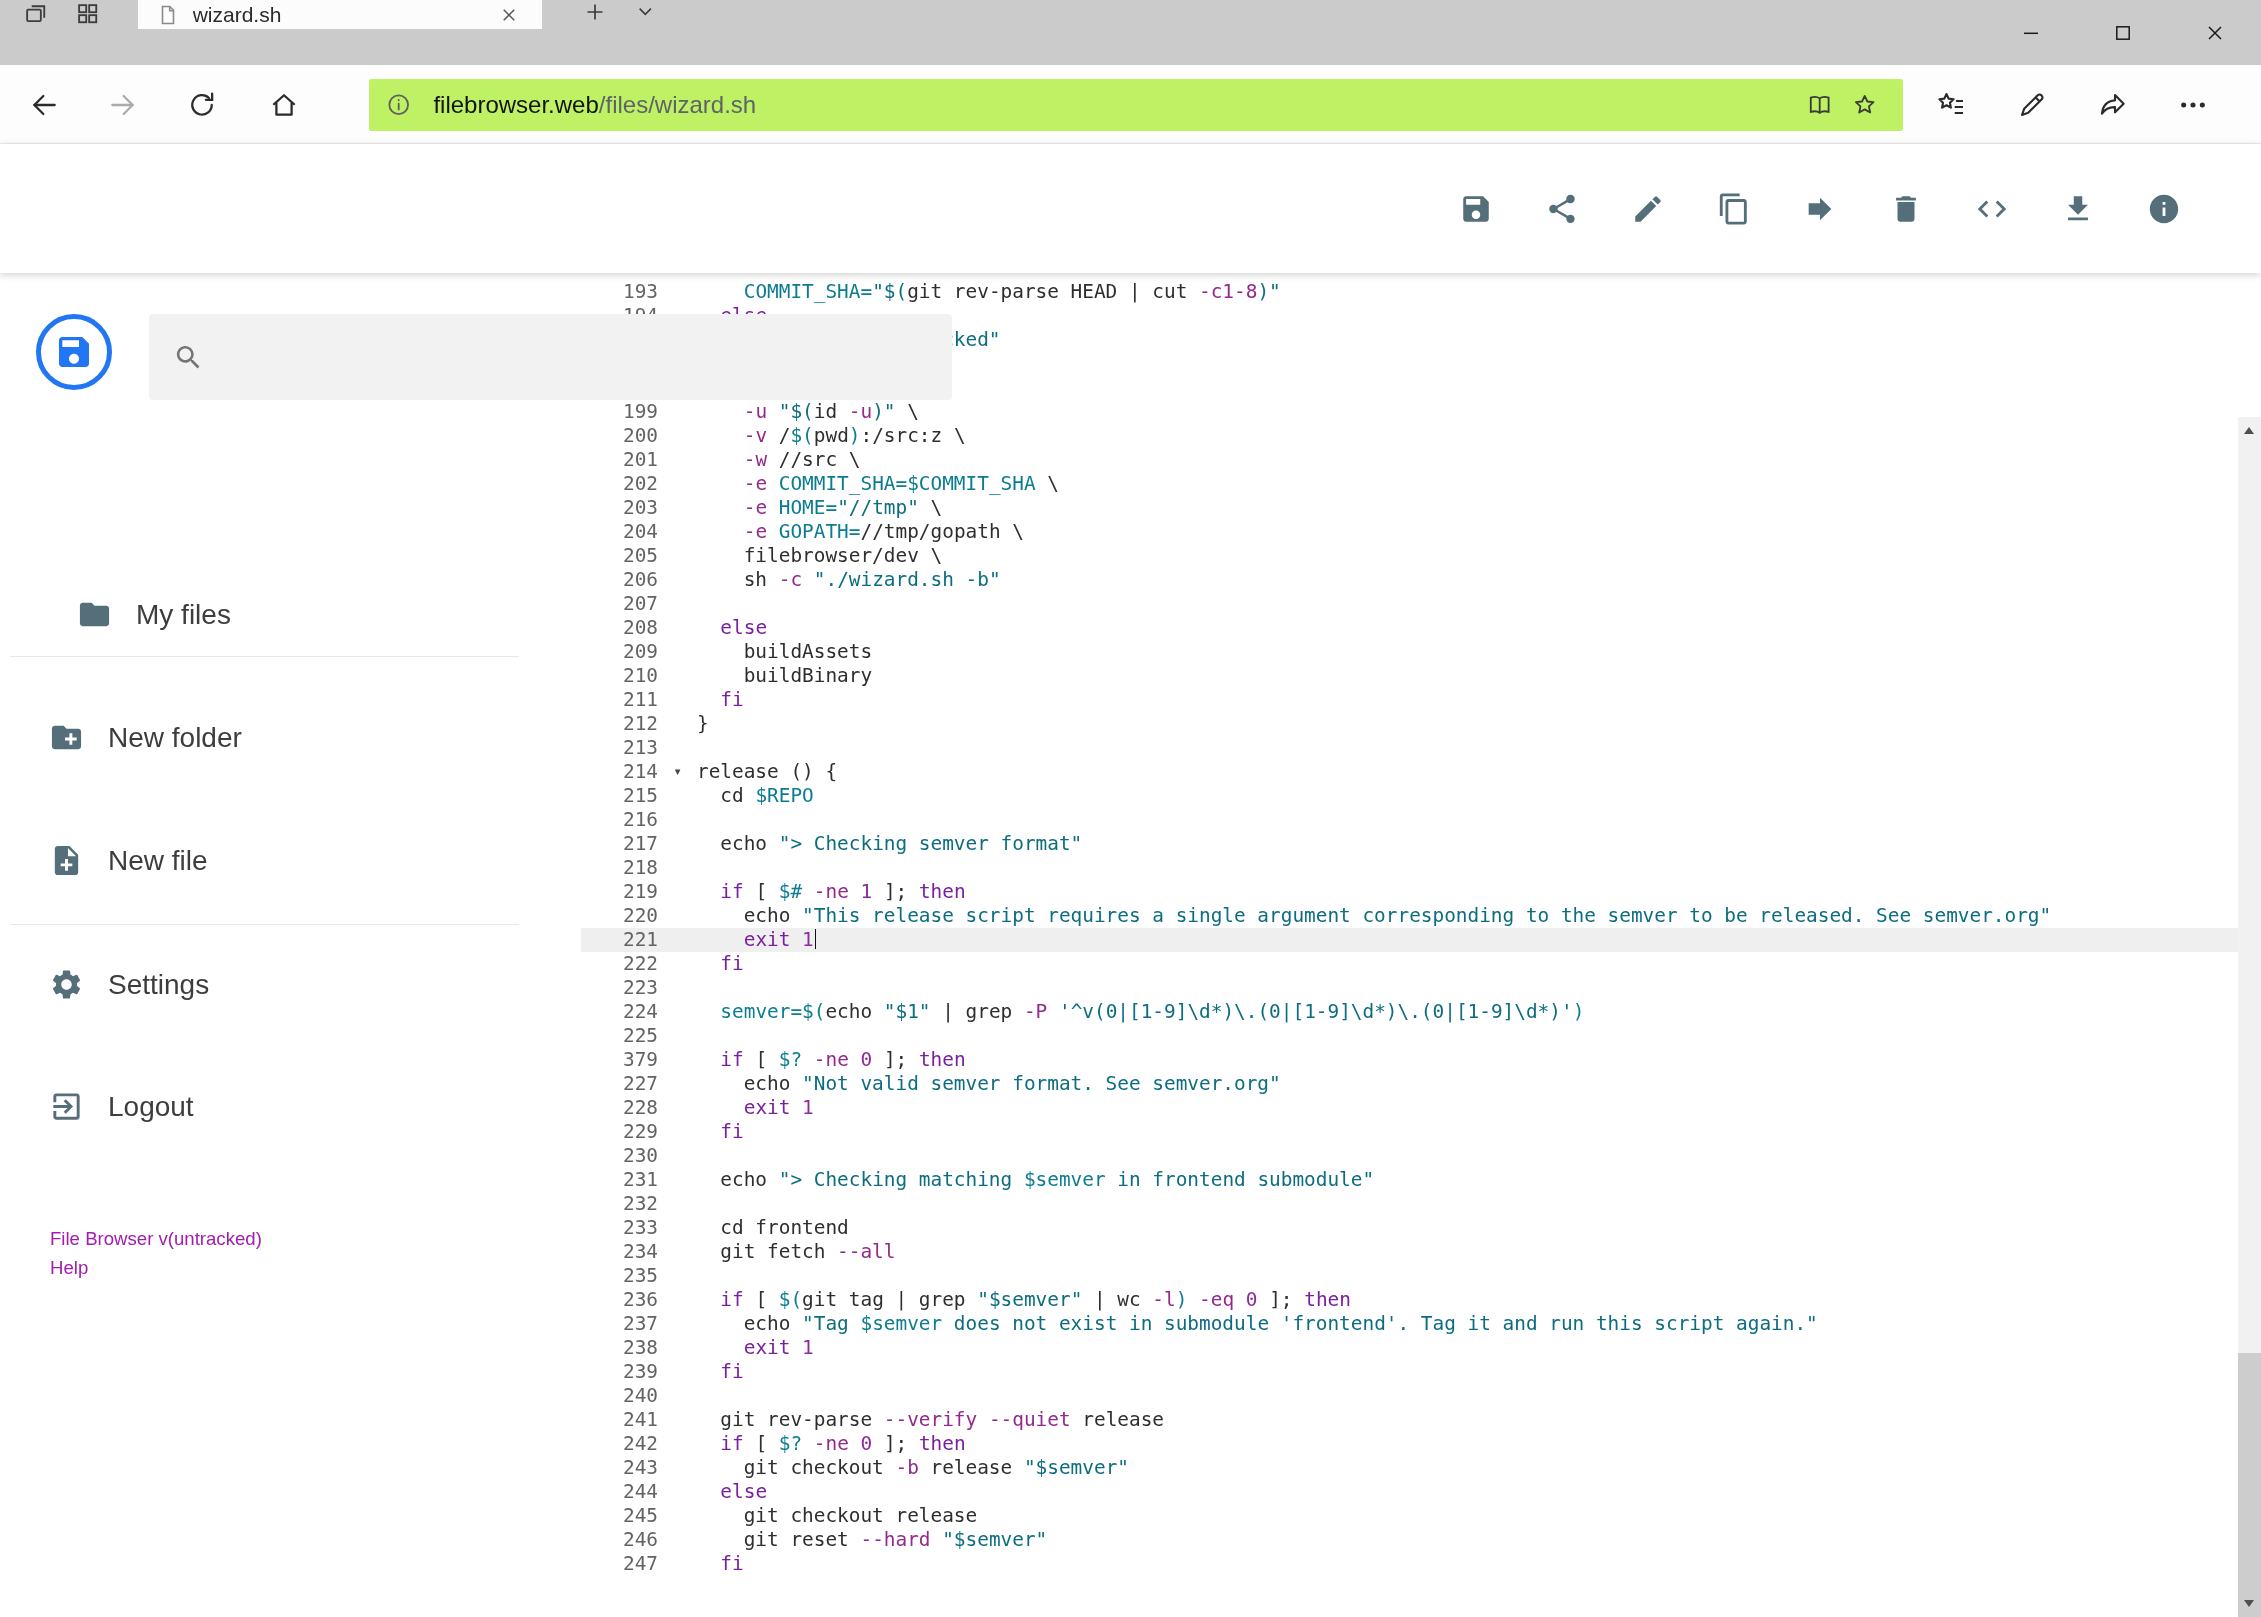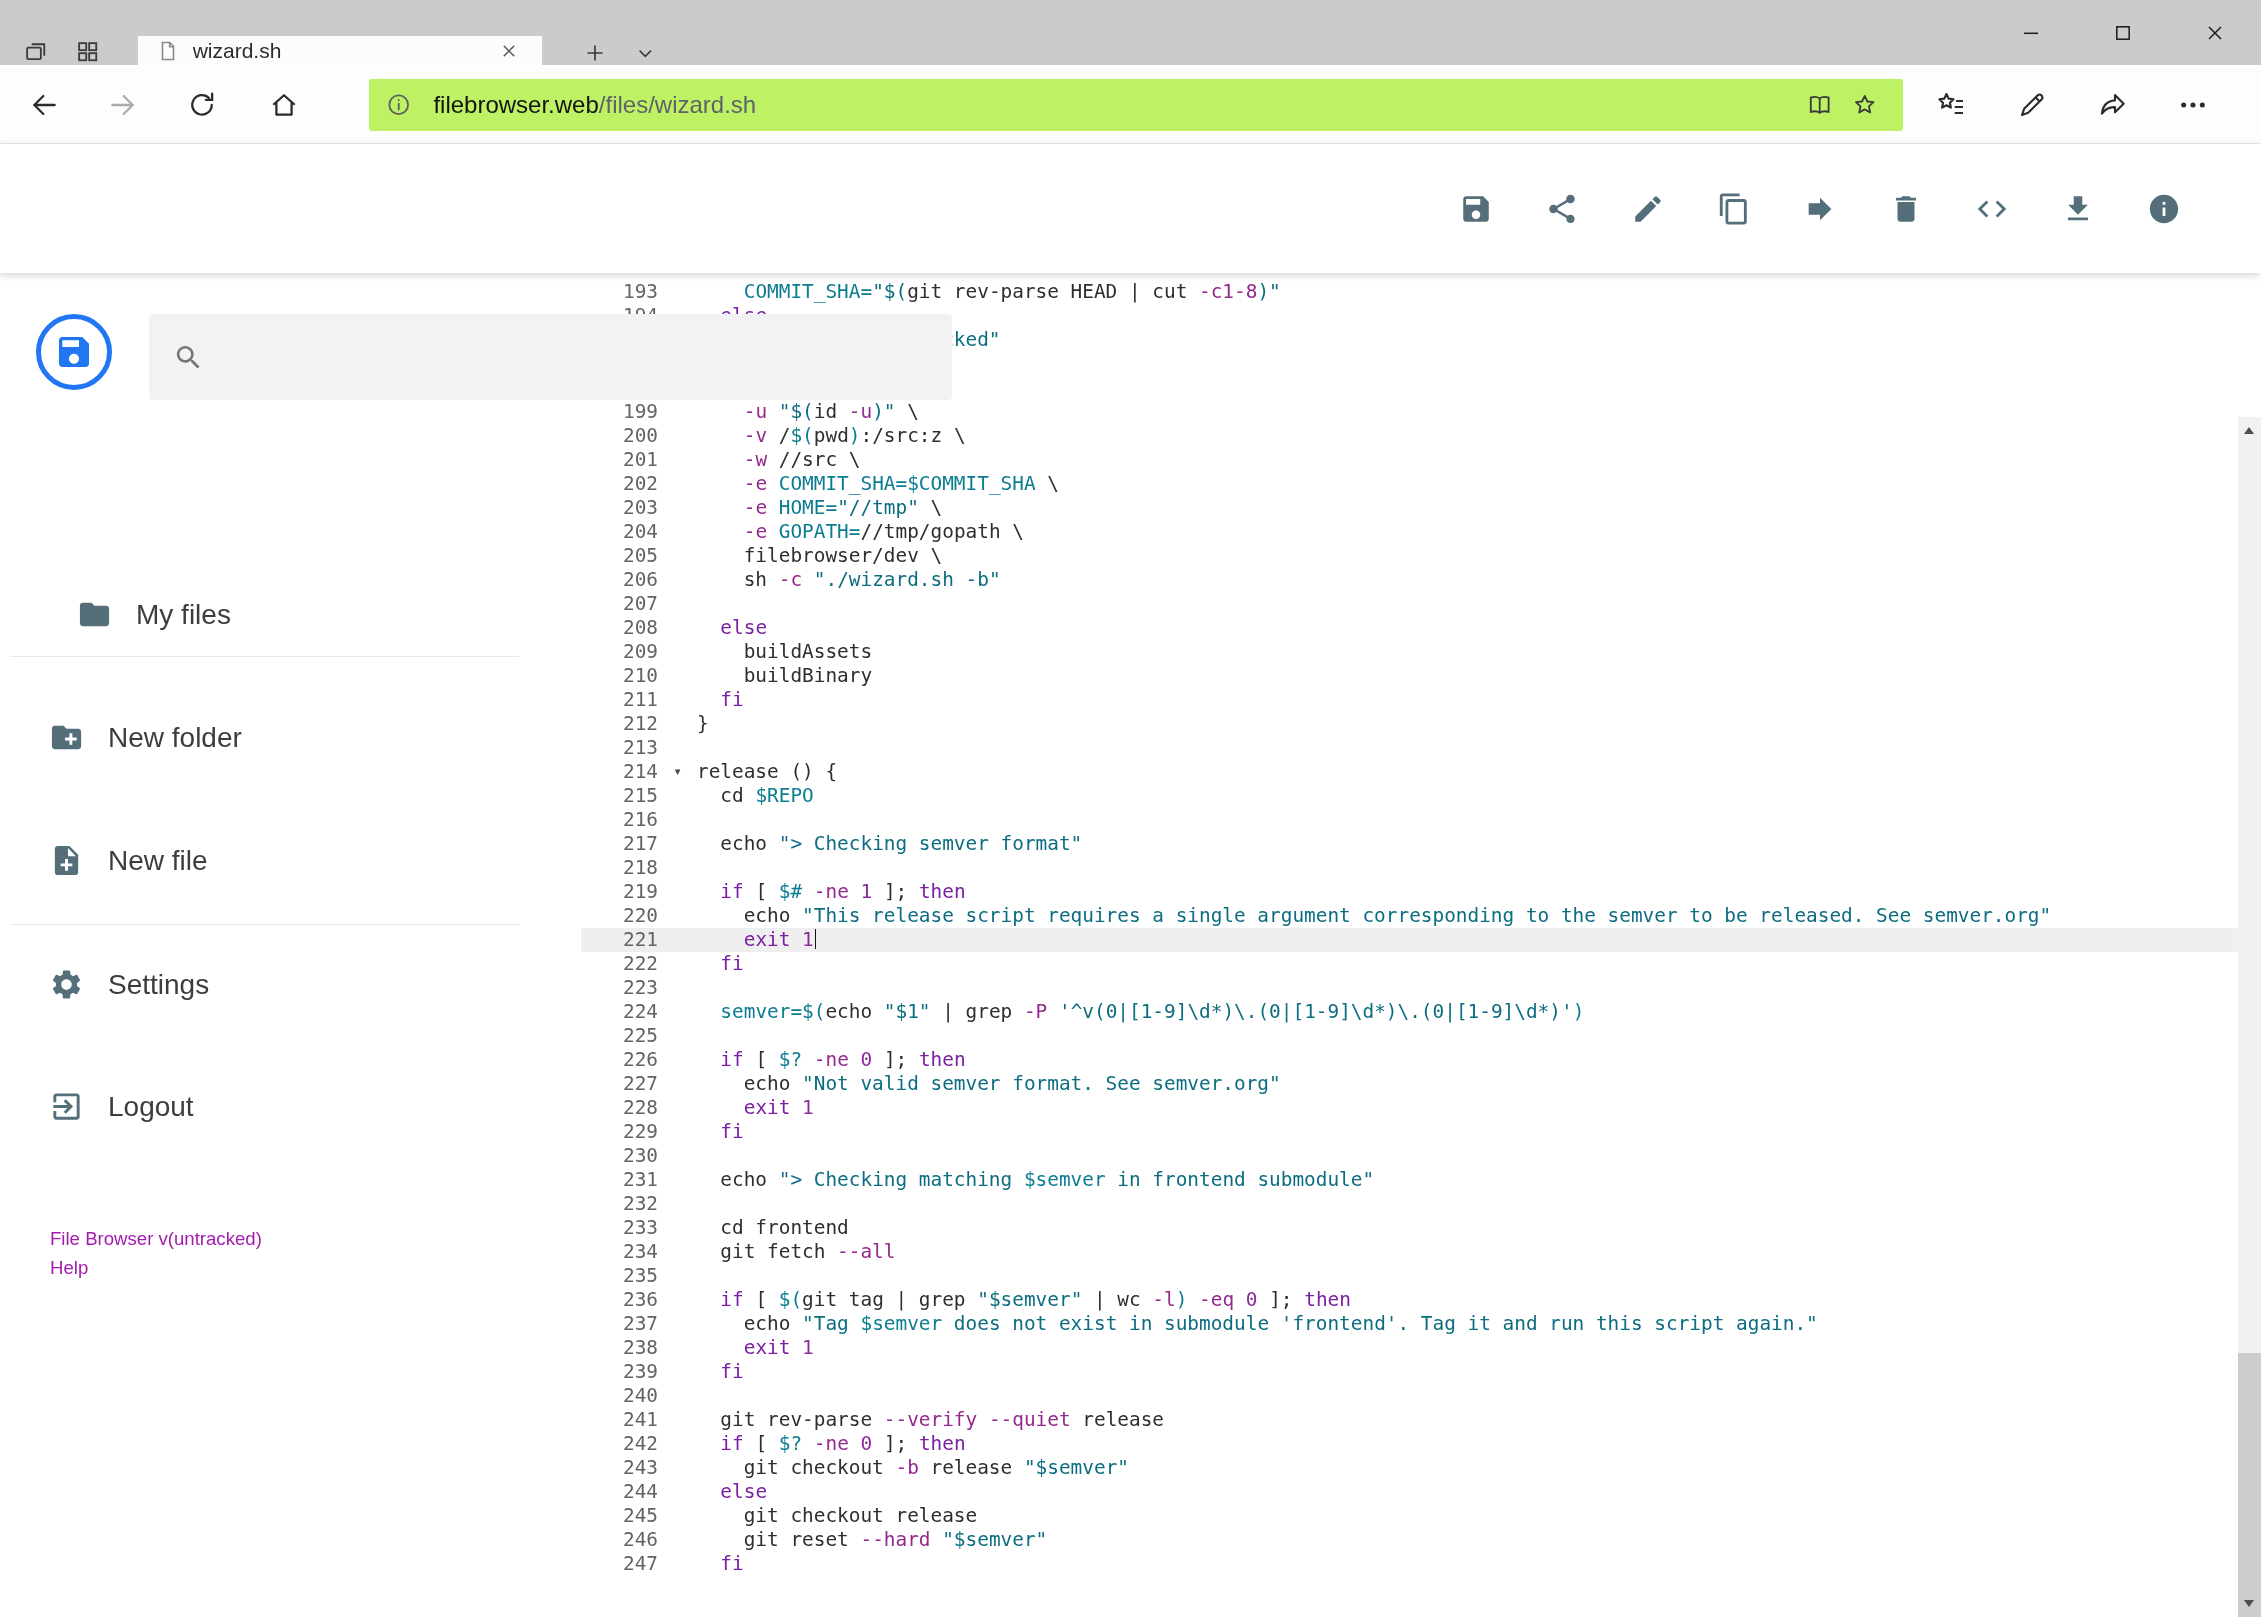--- a/index.html
+++ b/index.html
@@ -2,21 +2,21 @@
 <html style="font-size:13px"><head>
 <meta charset="utf-8">
 <title>wizard.sh</title>
 <style>
   *{box-sizing:border-box;margin:0;padding:0}
   html,body{width:2261px;height:1617px;overflow:hidden}
   body{font-family:"Liberation Sans",sans-serif;background:#fff;position:relative}
   svg{display:block}
 
   
-  .tabstrip{position:absolute;top:0;left:0;right:0;height:65px;background:#cbcbcb;display:flex;align-items:flex-end;padding-left:9.7px}
+  .tabstrip{position:absolute;top:0;left:0;right:0;height:65px;background:#cbcbcb;display:flex;align-items:flex-start;padding-left:9.7px}
   .strip-btn{width:52px;display:flex;align-items:center;justify-content:center;cursor:pointer}
   .strip-btn svg{width:27.4px;height:27.4px}
   .tab{width:404px;margin-left:24px;background:#fcfcfc;display:flex;align-items:center;padding:0 18px;cursor:pointer}
   .tab .doc{width:24px;height:24px}
   .tab-title{margin-left:13px;font-size:21px;color:#2b2b2b;white-space:nowrap;overflow:hidden}
   .tab-close{margin-left:auto;width:29px;height:29px;display:flex;align-items:center;justify-content:center;cursor:pointer}
   .tab-close svg{width:18px;height:18px}
   .newtab{margin-left:31px;width:45px;display:flex;align-items:center;justify-content:center;cursor:pointer}
   .newtab svg{width:24px;height:24px}
   .tabchev{margin-left:8px;width:40px;display:flex;align-items:center;justify-content:center;cursor:pointer}
@@ -466,21 +466,21 @@
         </div>
         <div class="cl">
           <span class="gut">224</span>
           <span class="code"><span class="tk-p">  </span><span class="tk-v">semver=$(</span><span class="tk-p">echo </span><span class="tk-s">"$1"</span><span class="tk-p"> | grep </span><span class="tk-f">-P</span><span class="tk-p"> </span><span class="tk-s">'^v(0|[1-9]\d*)\.(0|[1-9]\d*)\.(0|[1-9]\d*)'</span><span class="tk-v">)</span></span>
         </div>
         <div class="cl">
           <span class="gut">225</span>
           <span class="code"></span>
         </div>
         <div class="cl">
-          <span class="gut">226</span>
+          <span class="gut">379</span>
           <span class="code"><span class="tk-p">  </span><span class="tk-k">if</span><span class="tk-p"> [ </span><span class="tk-v">$?</span><span class="tk-p"> </span><span class="tk-f">-ne</span><span class="tk-p"> </span><span class="tk-n">0</span><span class="tk-p"> ]; </span><span class="tk-k">then</span></span>
         </div>
         <div class="cl">
           <span class="gut">227</span>
           <span class="code"><span class="tk-p">    echo </span><span class="tk-s">"Not valid semver format. See semver.org"</span></span>
         </div>
         <div class="cl">
           <span class="gut">228</span>
           <span class="code"><span class="tk-p">    </span><span class="tk-k">exit</span><span class="tk-p"> </span><span class="tk-n">1</span></span>
         </div>

